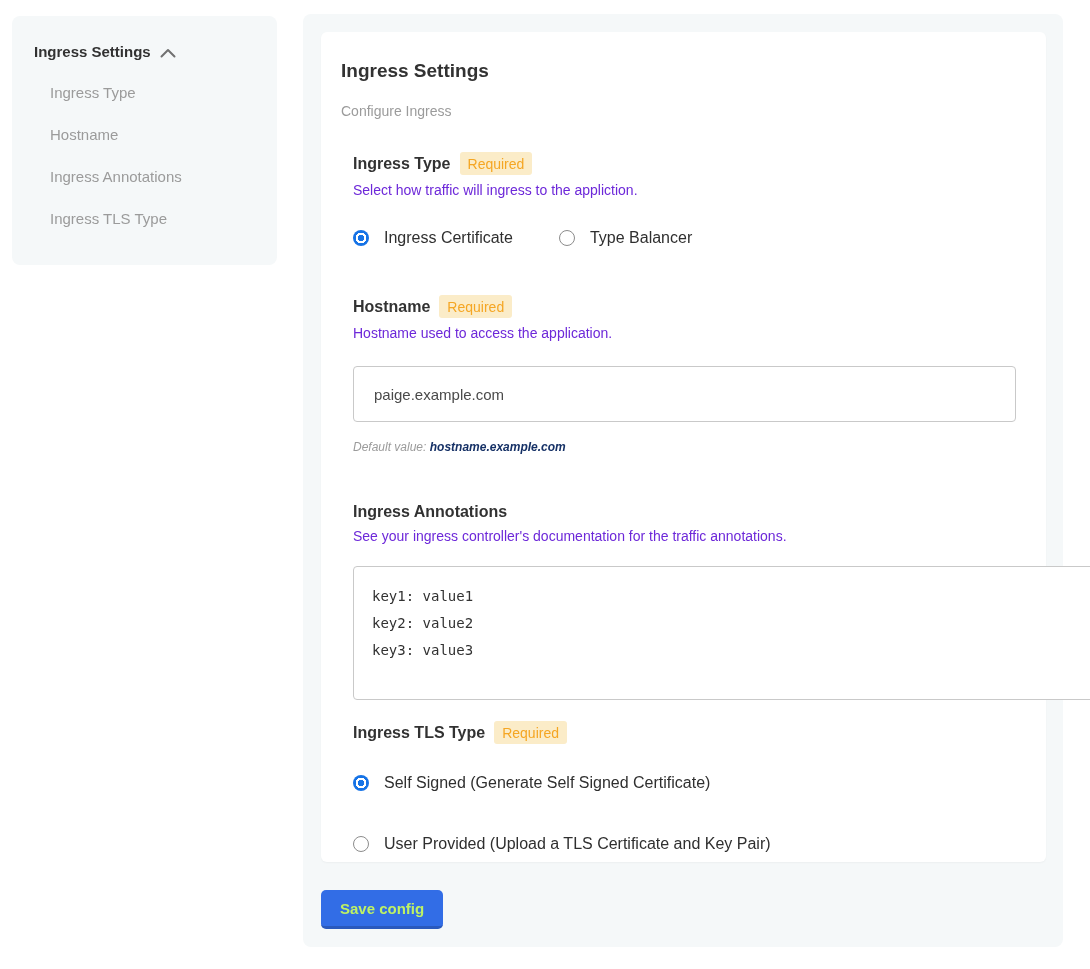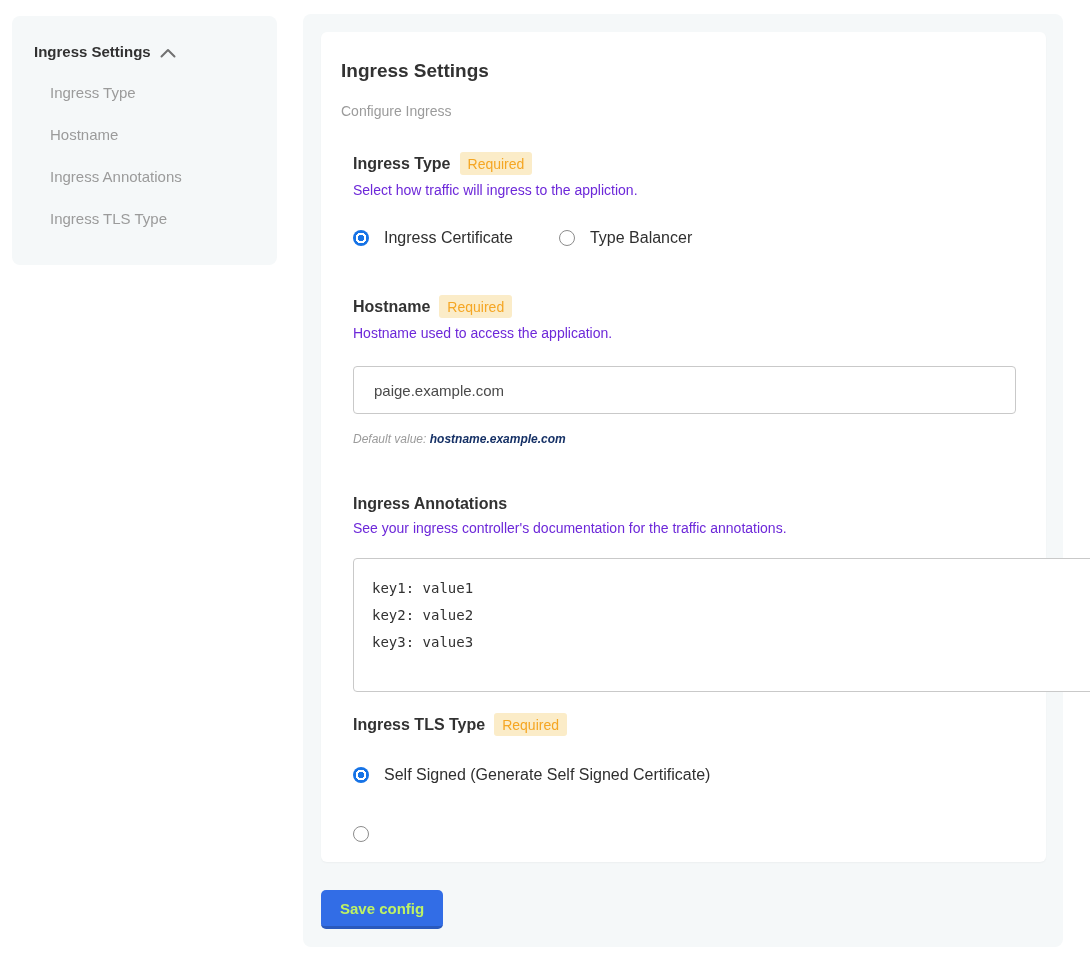--- a/index.html
+++ b/index.html
@@ -99,21 +99,21 @@
   .radio-option[data-selected="false"] .radio-circle {
     background: #ffffff;
     border: 1px solid #8c8c8c;
   }
   .radio-label { line-height: 19px; }
 
   
   .text-input {
     display: block;
     margin-top: 24px;
-    width: 663px; height: 48px;
+    width: 663px; height: 56px;
     border: 1px solid #c9c9c9;
     border-radius: 4px;
     padding: 0 20px;
     font-family: "Liberation Sans", sans-serif;
     font-size: 15px; color: #4a4a4a;
     background: #ffffff;
     outline: none;
   }
   .default-line {
     margin: 17px 0 0 0;
@@ -219,19 +219,20 @@
         <span class="item-label">Ingress TLS Type</span>
         <span class="required-badge">Required</span>
       </div>
       <div class="radio-col">
         <label class="radio-option" data-selected="true">
           <span class="radio-circle"></span>
           <span class="radio-label">Self Signed (Generate Self Signed Certificate)</span>
         </label>
         <label class="radio-option" data-selected="false">
           <span class="radio-circle"></span>
+          <span class="radio-label">User Provided (Upload a TLS Certificate and Key Pair)</span>
         </label>
       </div>
     </div>
   </section>
 
   <button class="save-button">Save config</button>
 </main>
 
 </body></html>

